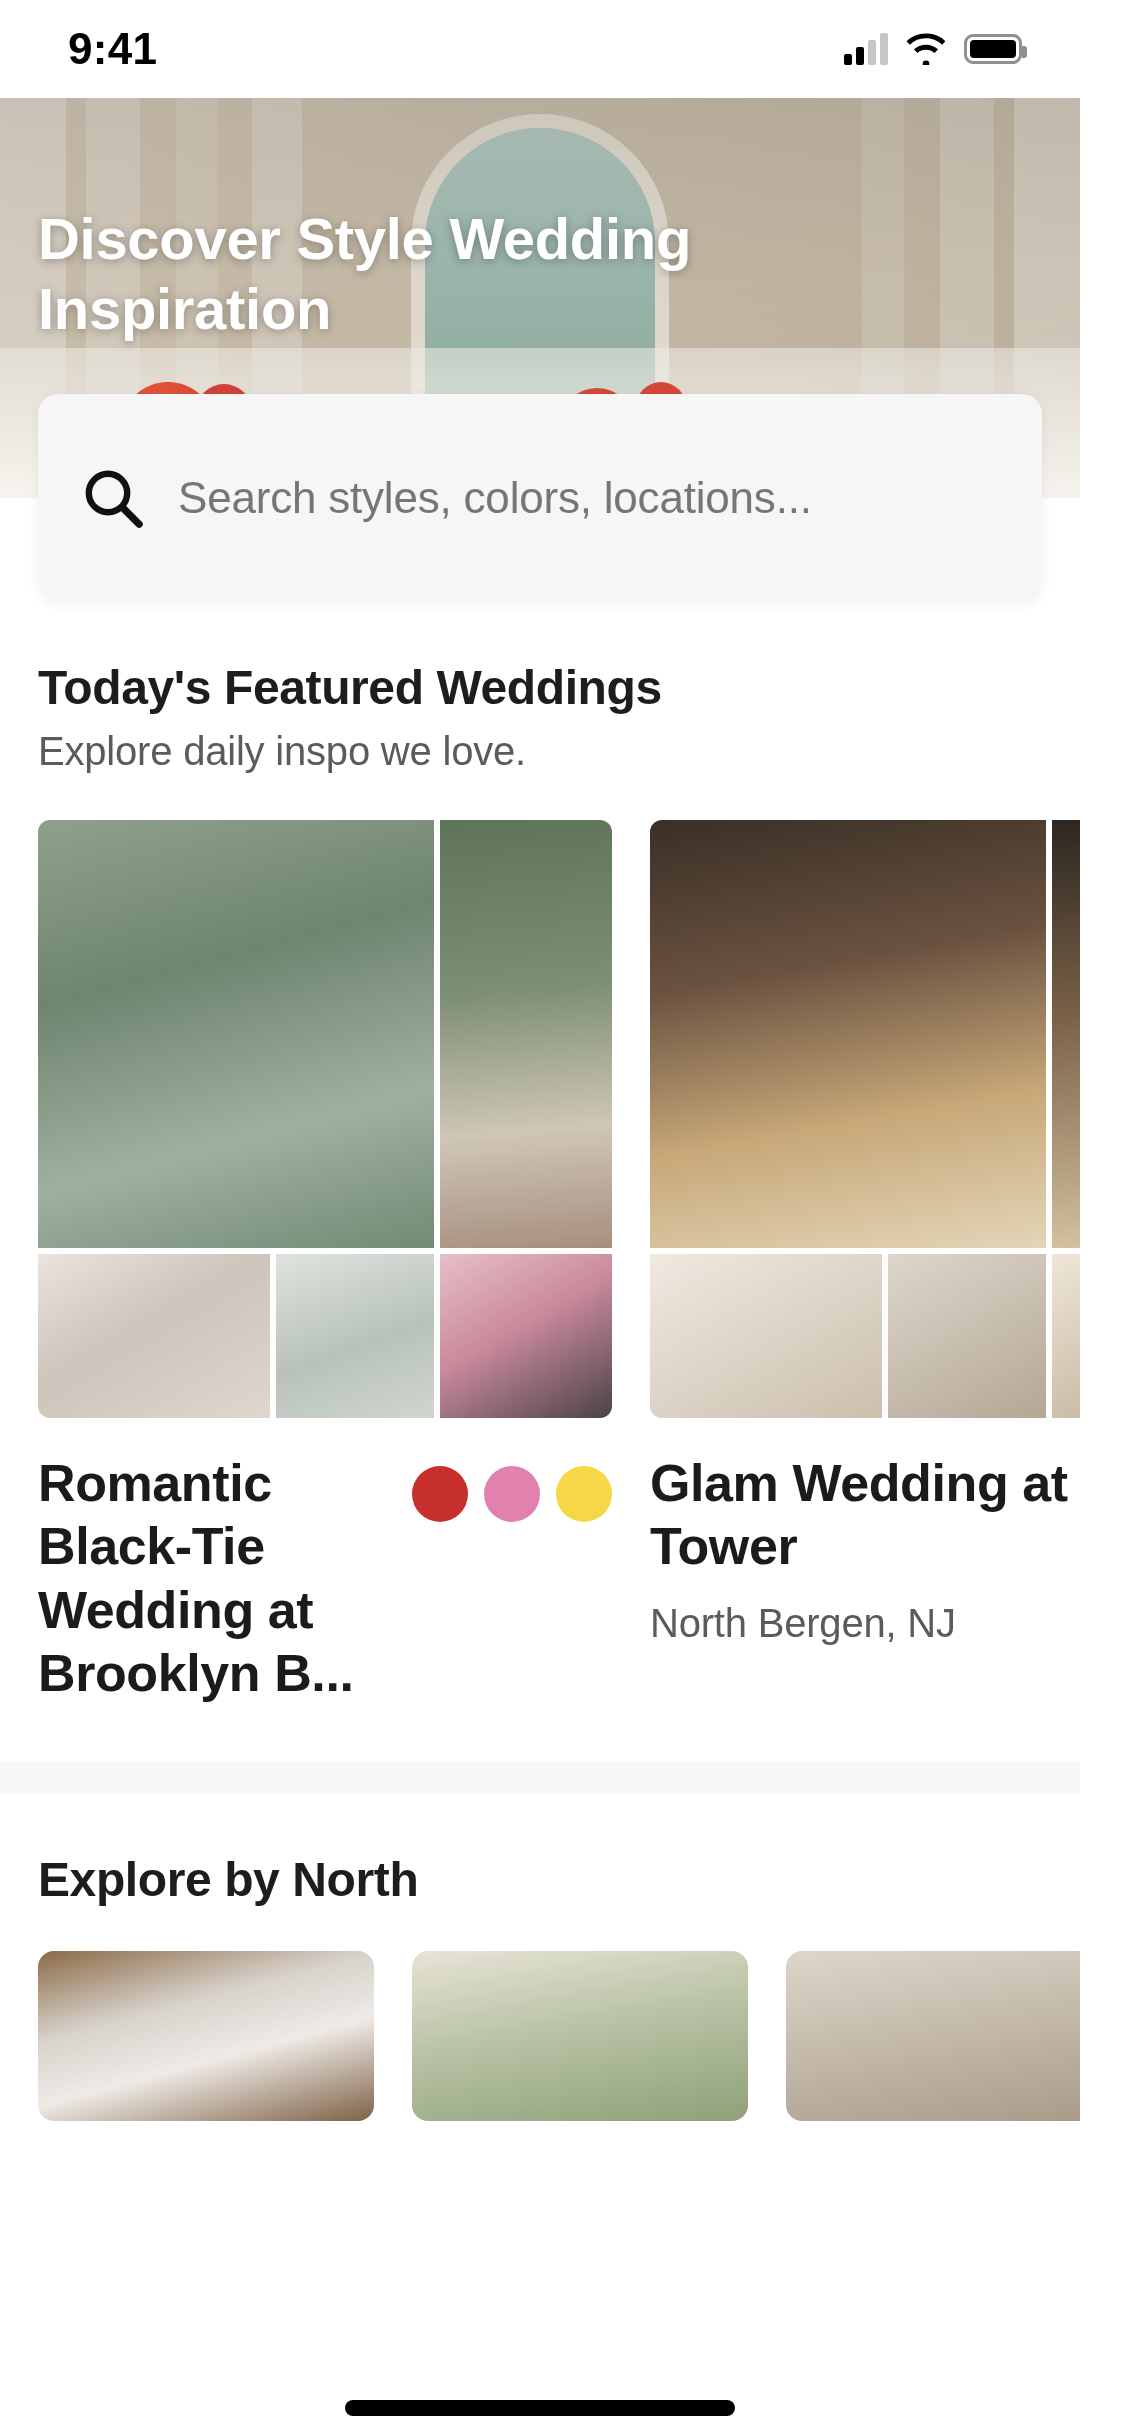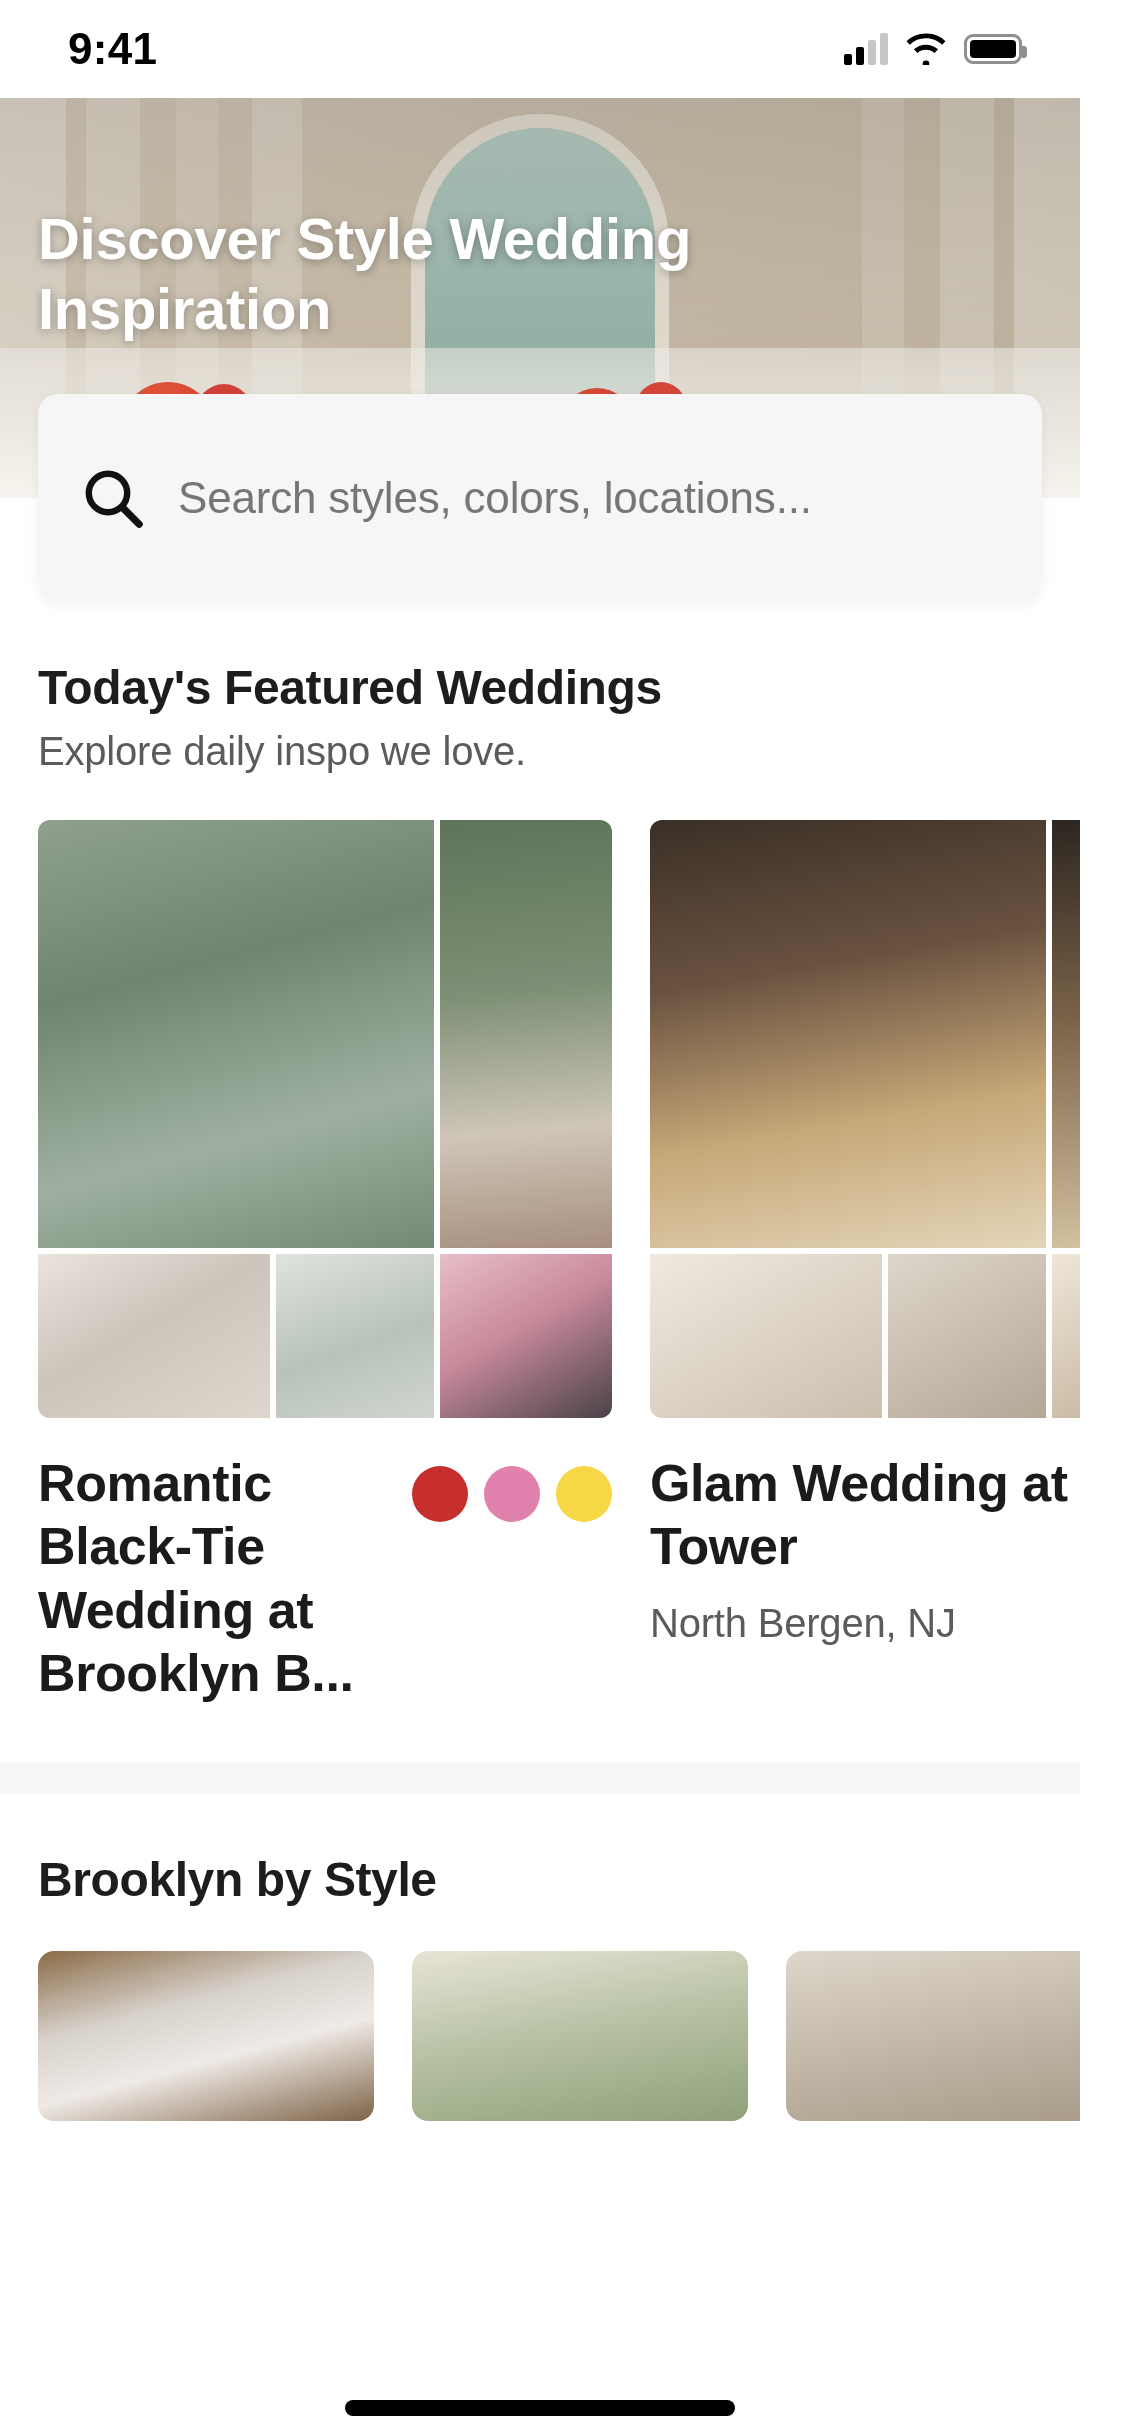--- a/index.html
+++ b/index.html
@@ -228,21 +228,21 @@
         <div class="dots"></div>
       </div>
       <div class="wcard-loc">North Bergen, NJ</div>
     </div>
 
   </div>
 
   <div class="divider"></div>
 
   <div class="section">
-    <div class="sec-title">Brooklyn by Style</div>
+    <div class="sec-title">Explore by North</div>
   </div>
 
   <div class="style-strip">
     <div class="scard" style="background:linear-gradient(165deg,#8a6b46 0%,#d8d2cc 35%,#efeae6 60%,#7d6246 100%)"></div>
     <div class="scard" style="background:linear-gradient(170deg,#e8e4d7 0%,#b9c3a6 45%,#8fa179 100%)"></div>
     <div class="scard" style="background:linear-gradient(170deg,#ded6cb 0%,#a79a87 100%)"></div>
   </div>
 
   <div class="home-ind"></div>
 

